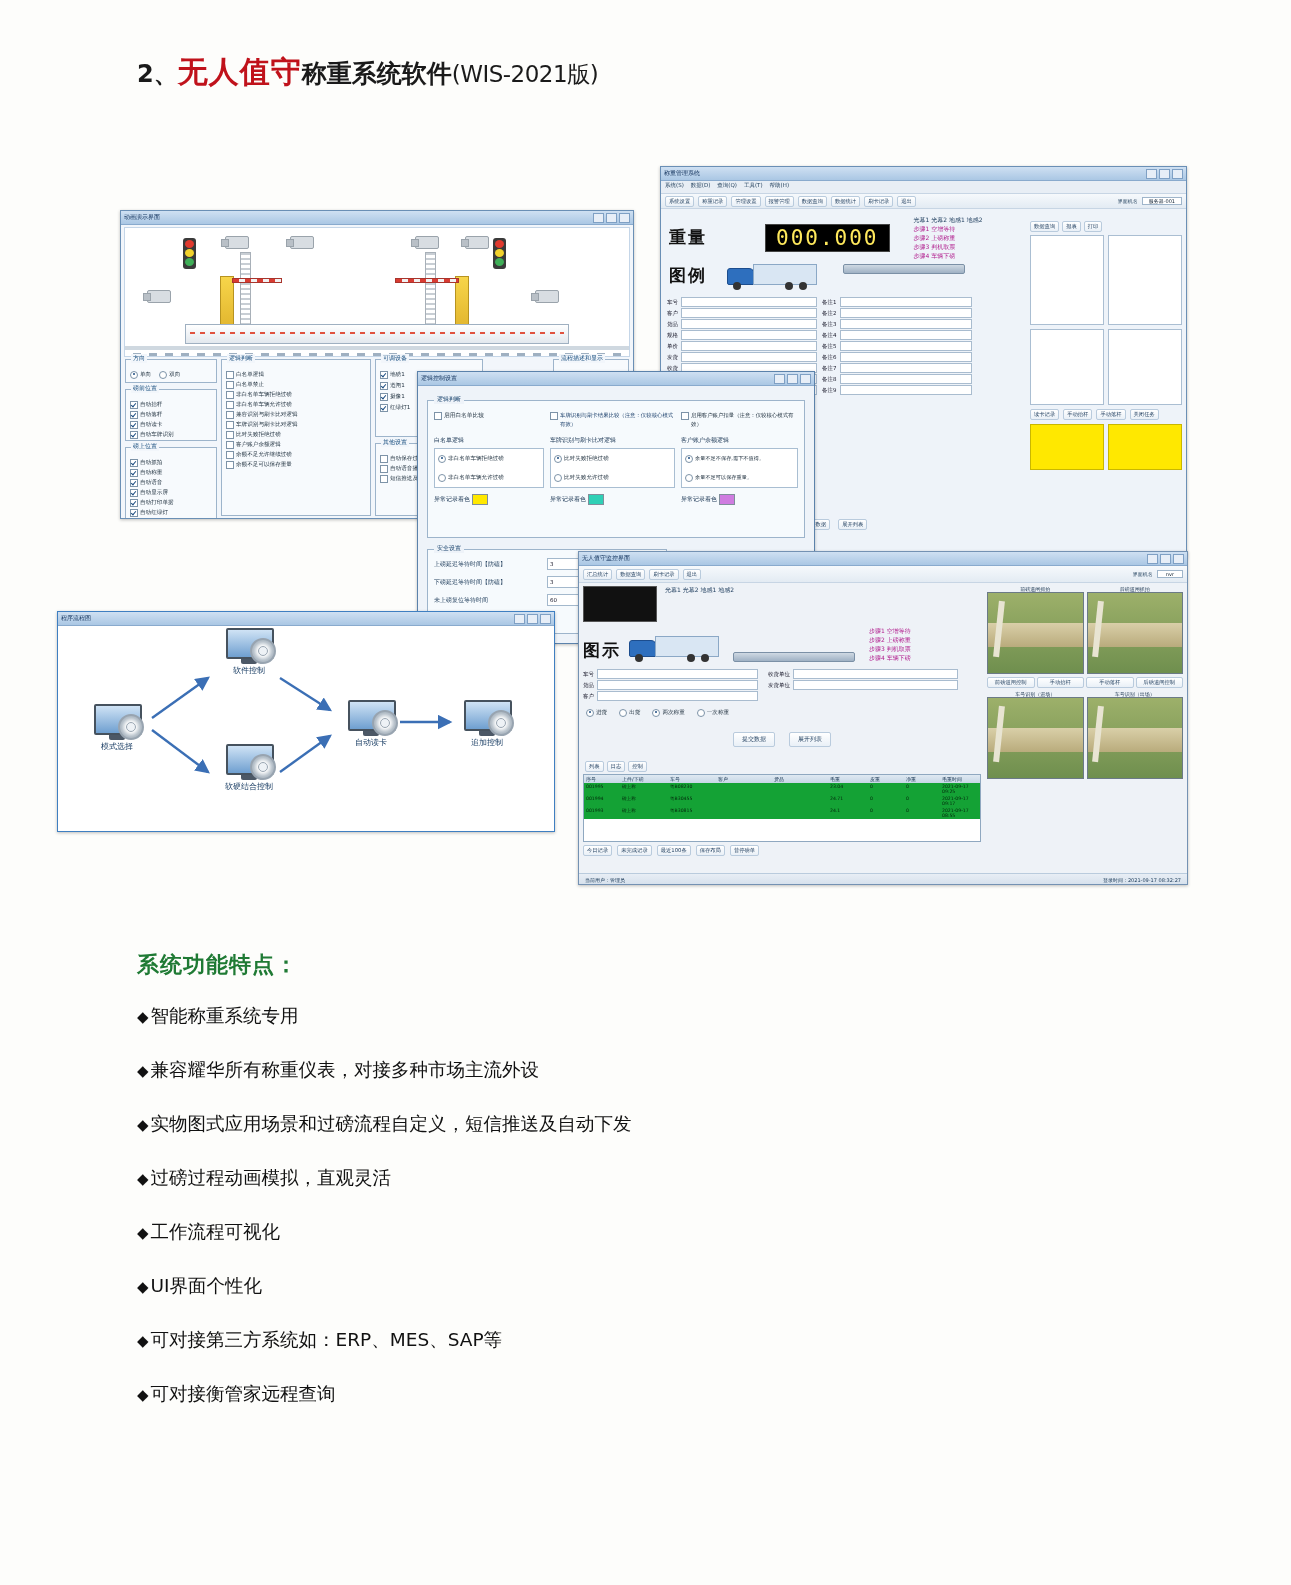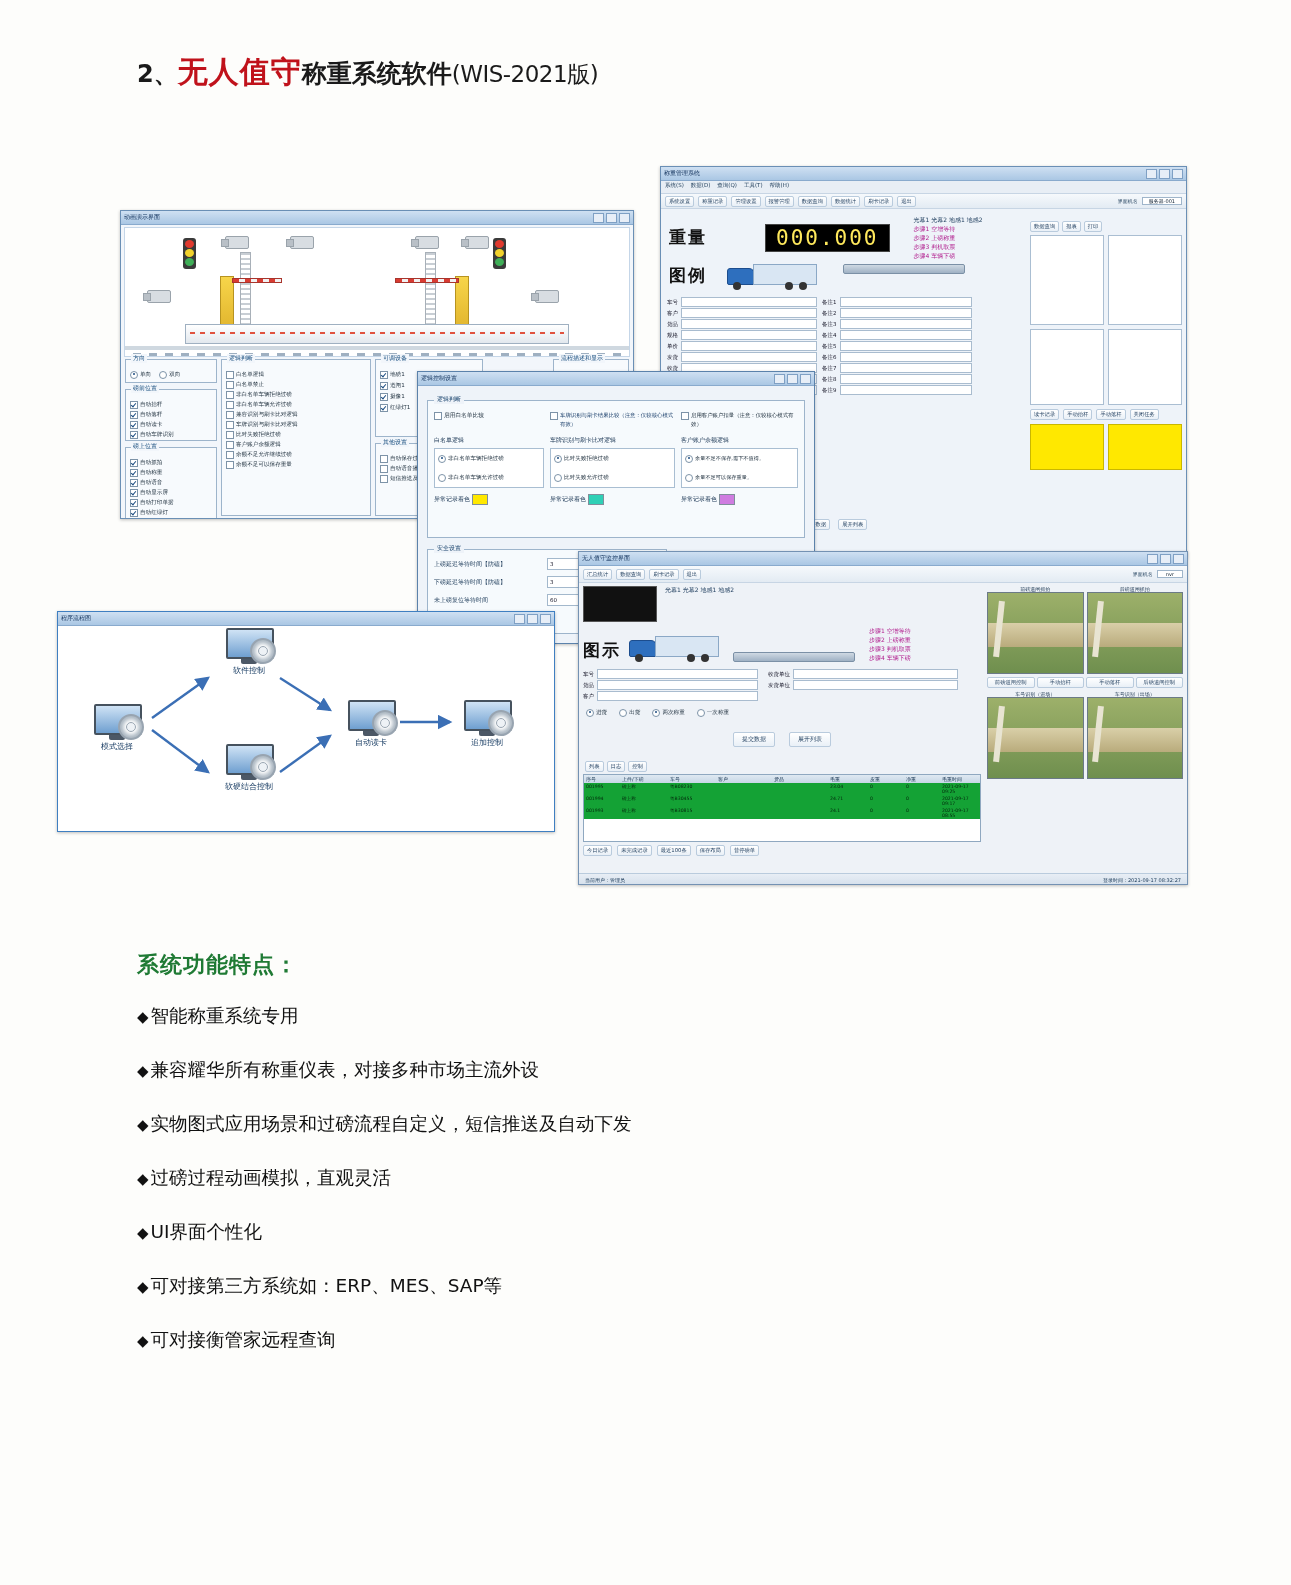--- a/index.html
+++ b/index.html
@@ -903,16 +903,17 @@
     </div>
   </div>
 </div>
 
 <div class="feat-title">系统功能特点：</div>
 <div class="feat-list">
   <div class="feat"><span class="dm">◆</span><span>智能称重系统专用</span></div>
   <div class="feat"><span class="dm">◆</span><span>兼容耀华所有称重仪表，对接多种市场主流外设</span></div>
   <div class="feat"><span class="dm">◆</span><span>实物图式应用场景和过磅流程自定义，短信推送及自动下发</span></div>
   <div class="feat"><span class="dm">◆</span><span>过磅过程动画模拟，直观灵活</span></div>
+  <div class="feat"><span class="dm">◆</span><span>工作流程可视化</span></div>
   <div class="feat"><span class="dm">◆</span><span>UI界面个性化</span></div>
   <div class="feat"><span class="dm">◆</span><span>可对接第三方系统如：ERP、MES、SAP等</span></div>
   <div class="feat"><span class="dm">◆</span><span>可对接衡管家远程查询</span></div>
 </div>
 
 </body></html>

